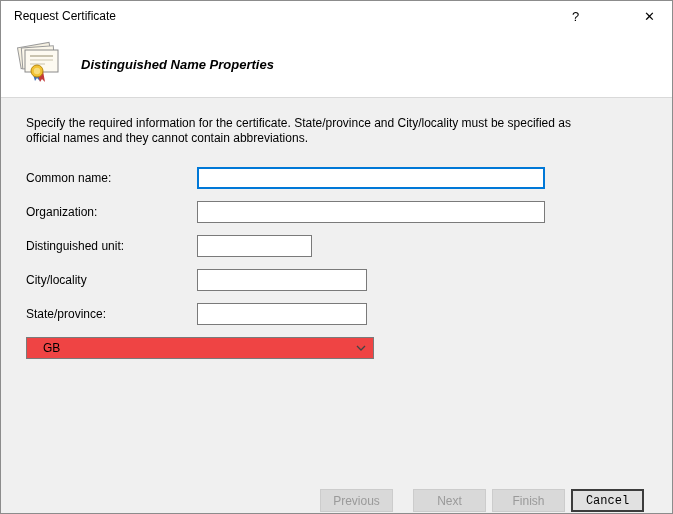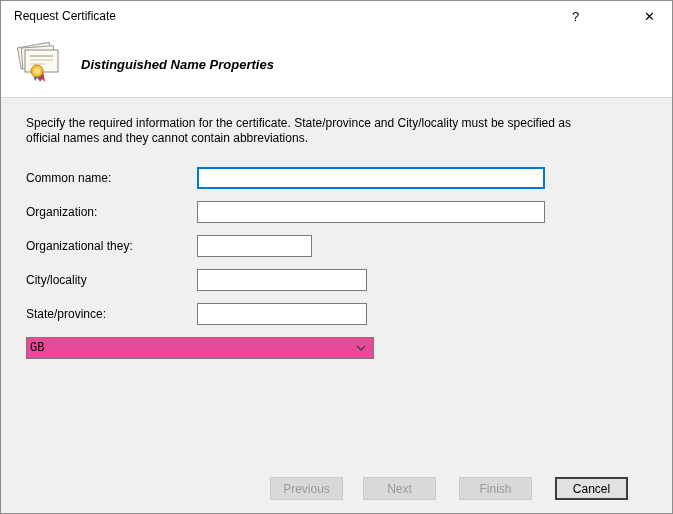--- a/index.html
+++ b/index.html
@@ -107,65 +107,65 @@
   }
   .w-lg { width: 348px; }
   .w-md { width: 170px; }
   .w-sm { width: 115px; }
   .select-wrap { position: relative; width: 348px; }
   select.country {
     width: 348px;
     height: 22px;
     box-sizing: border-box;
     border: 1px solid #7a7a7a;
-    background: #ec4899;
-    padding: 0 3px;
-    font-family: Liberation Mono, monospace;
+    background: #ef4444;
+    padding: 0 16px;
+    font-family: Liberation Sans, sans-serif;
     font-size: 12px;
     color: #000000;
     appearance: none;
     -webkit-appearance: none;
     -moz-appearance: none;
     border-radius: 0;
   }
   .select-chevron {
     position: absolute;
     right: 8px;
     top: 8px;
     pointer-events: none;
     line-height: 0;
   }
   
   .footer {
     position: absolute;
     left: 0;
-    bottom: 13px;
+    bottom: 1px;
     width: 100%;
     box-sizing: border-box;
-    padding-right: 44px;
+    padding-right: 28px;
     display: flex;
     justify-content: flex-end;
     align-items: center;
   }
   .btn {
     min-width: 73px;
     height: 23px;
     font-family: "Liberation Sans", sans-serif;
     font-size: 12px;
     box-sizing: border-box;
     cursor: default;
   }
   .btn.disabled {
     background: #d9d9d9;
     border: 1px solid #cccccc;
     color: #9a9a9a;
   }
   .btn-next   { margin-left: 20px; }
-  .btn-finish { margin-left: 23px; }
-  .btn-cancel { margin-left: 23px; }
+  .btn-finish { margin-left: 6px; }
+  .btn-cancel { margin-left: 6px; font-family: Liberation Mono, monospace; }
   .btn.cancel {
     background: #e1e1e1;
     border: 2px solid #3c3c3c;
     color: #000000;
   }
 </style>
 </head>
 <body>
 
 <div class="window">
@@ -209,21 +209,21 @@
       <label>Common name:</label>
       <input class="text w-lg focused" type="text" value="" style="">
     </div>
 
     <div class="row">
       <label>Organization:</label>
       <input class="text w-lg" type="text" value="" style="">
     </div>
 
     <div class="row">
-      <label>Organizational they:</label>
+      <label>Distinguished unit:</label>
       <input class="text w-sm" type="text" value="" style="">
     </div>
 
     <div class="row">
       <label>City/locality</label>
       <input class="text w-md" type="text" value="" style="">
     </div>
 
     <div class="row">
       <label>State/province:</label>

